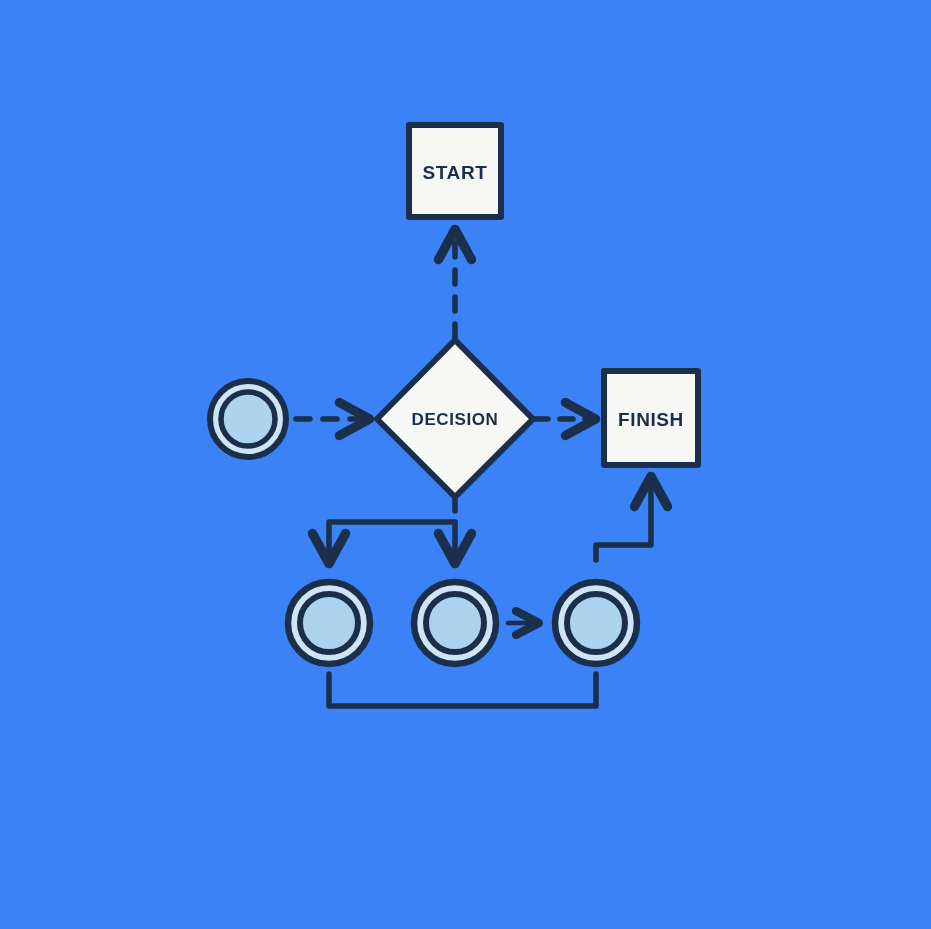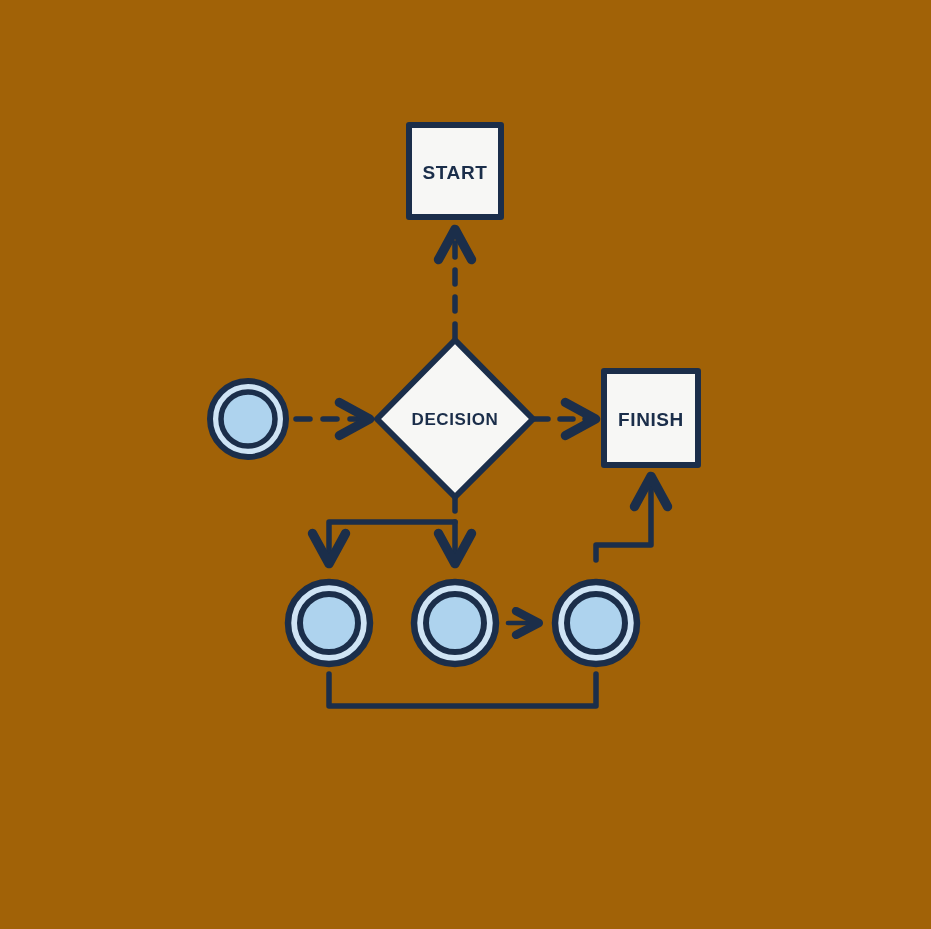--- a/index.html
+++ b/index.html
@@ -7,21 +7,21 @@
     padding: 0;
     background: #f7f7f5;
   }
   body {
     font-family: "Liberation Sans", sans-serif;
   }
   #canvas {
     position: relative;
     width: 931px;
     height: 929px;
-    background: #a16207;
+    background: #3b82f6;
     overflow: hidden;
   }
   #flow-svg {
     position: absolute;
     top: 0;
     left: 0;
     width: 931px;
     height: 929px;
   }
   .node-label {

